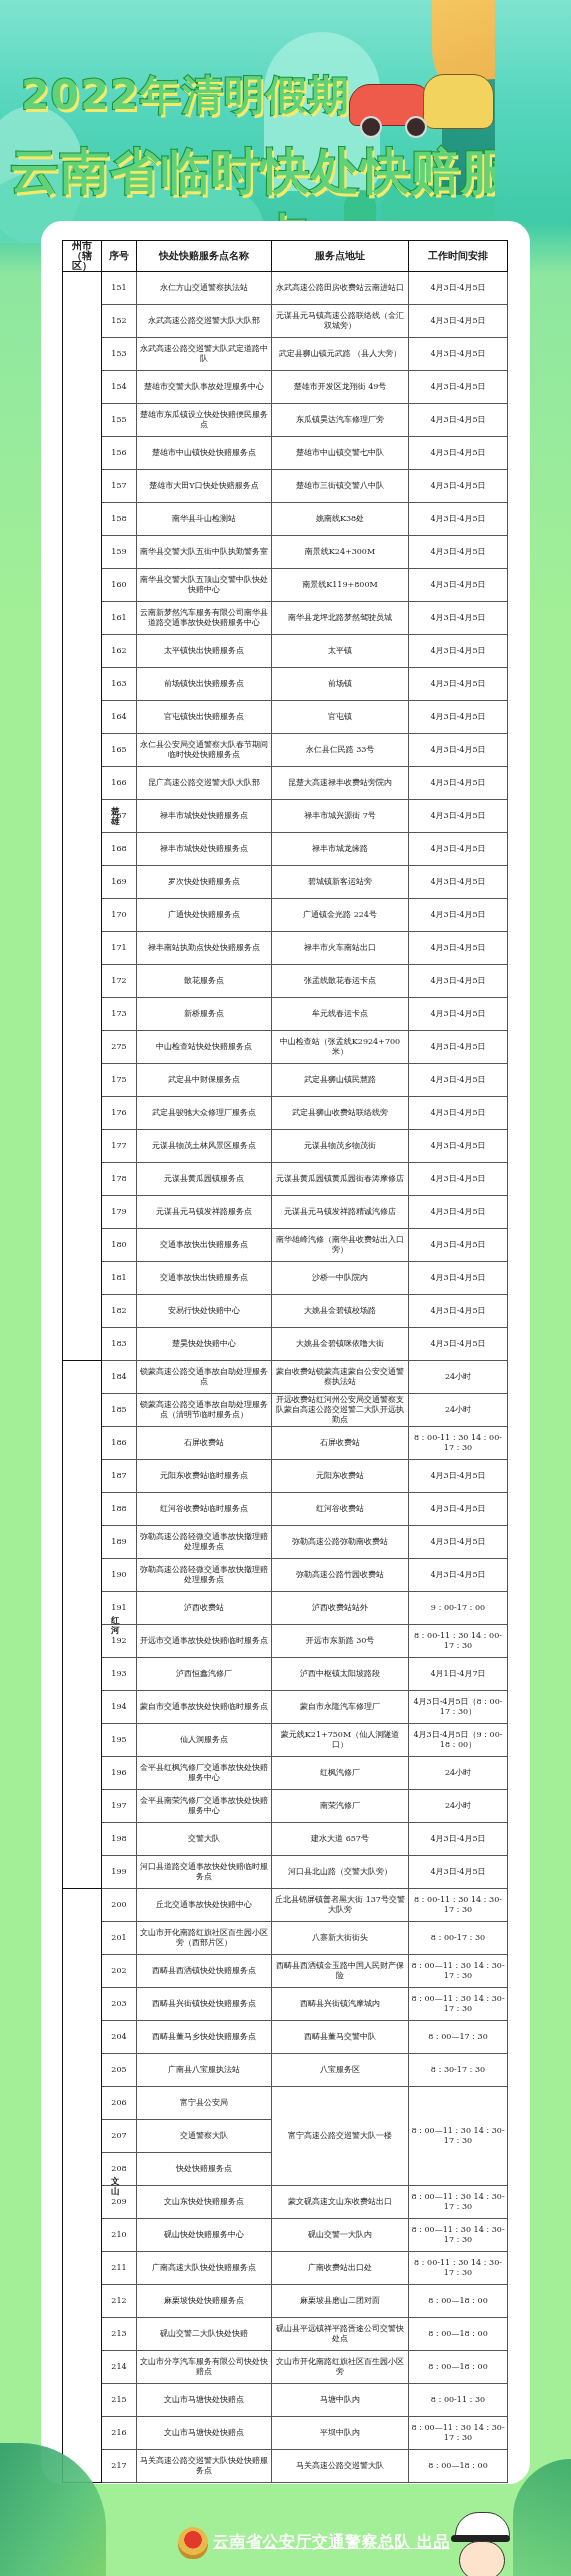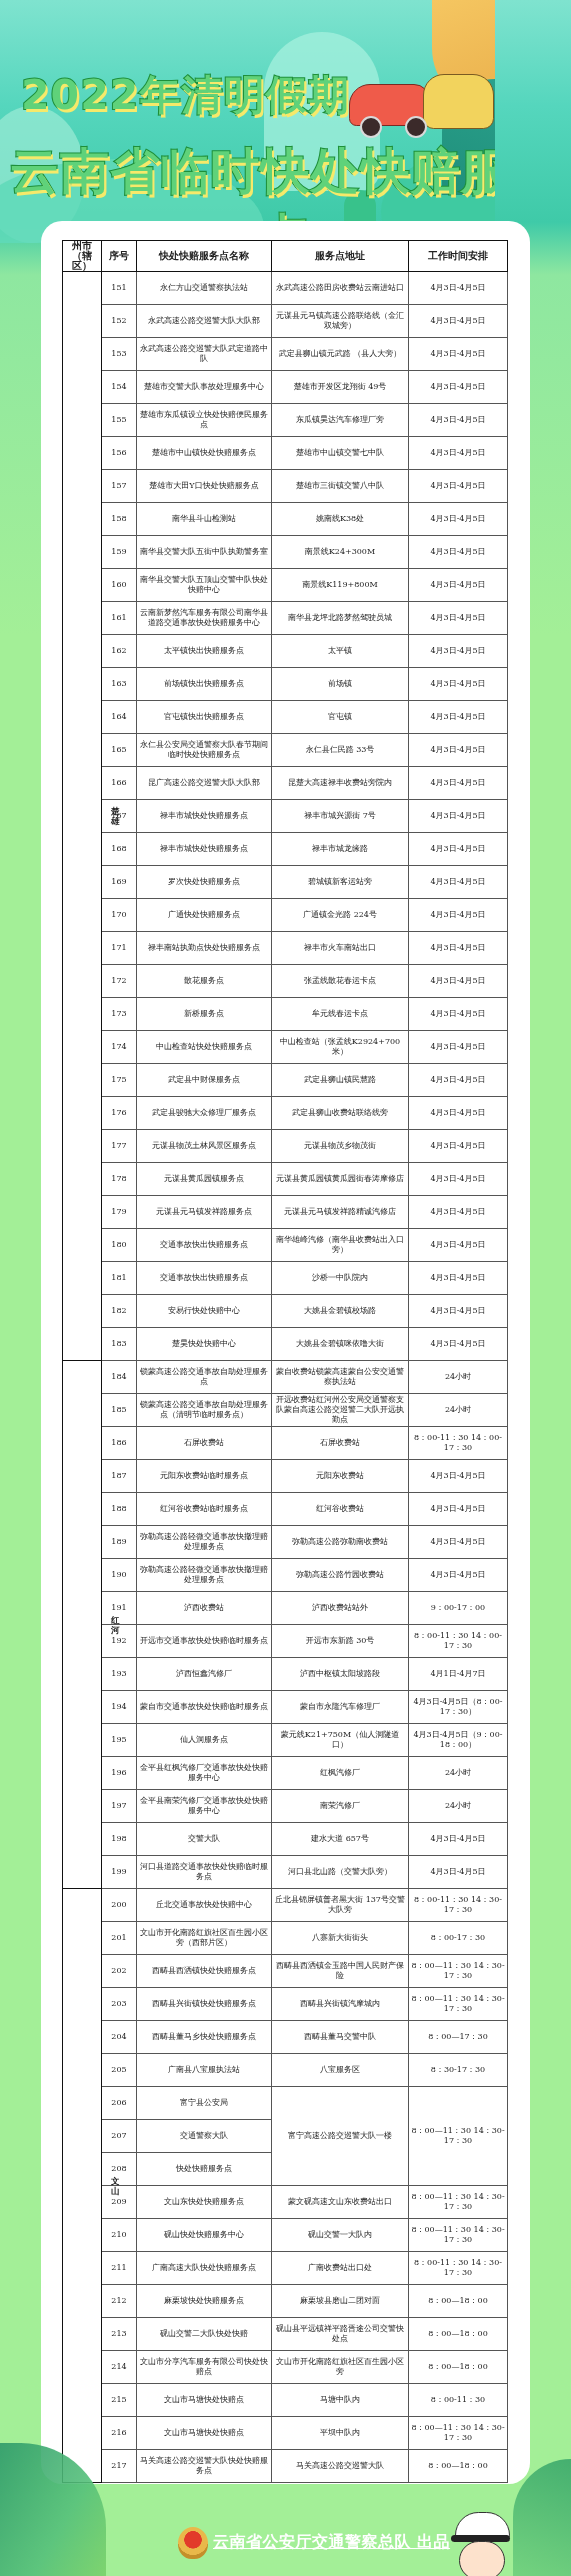--- a/index.html
+++ b/index.html
@@ -222,21 +222,21 @@
         <td>张孟线散花春运卡点</td>
         <td>4月3日-4月5日</td>
       </tr>
       <tr>
         <td>173</td>
         <td>新桥服务点</td>
         <td>牟元线春运卡点</td>
         <td>4月3日-4月5日</td>
       </tr>
       <tr>
-        <td>174</td>
+        <td>275</td>
         <td>中山检查站快处快赔服务点</td>
         <td>中山检查站（张孟线K2924+700米）</td>
         <td>4月3日-4月5日</td>
       </tr>
       <tr>
         <td>175</td>
         <td>武定县中财保服务点</td>
         <td>武定县狮山镇民慧路</td>
         <td>4月3日-4月5日</td>
       </tr>

